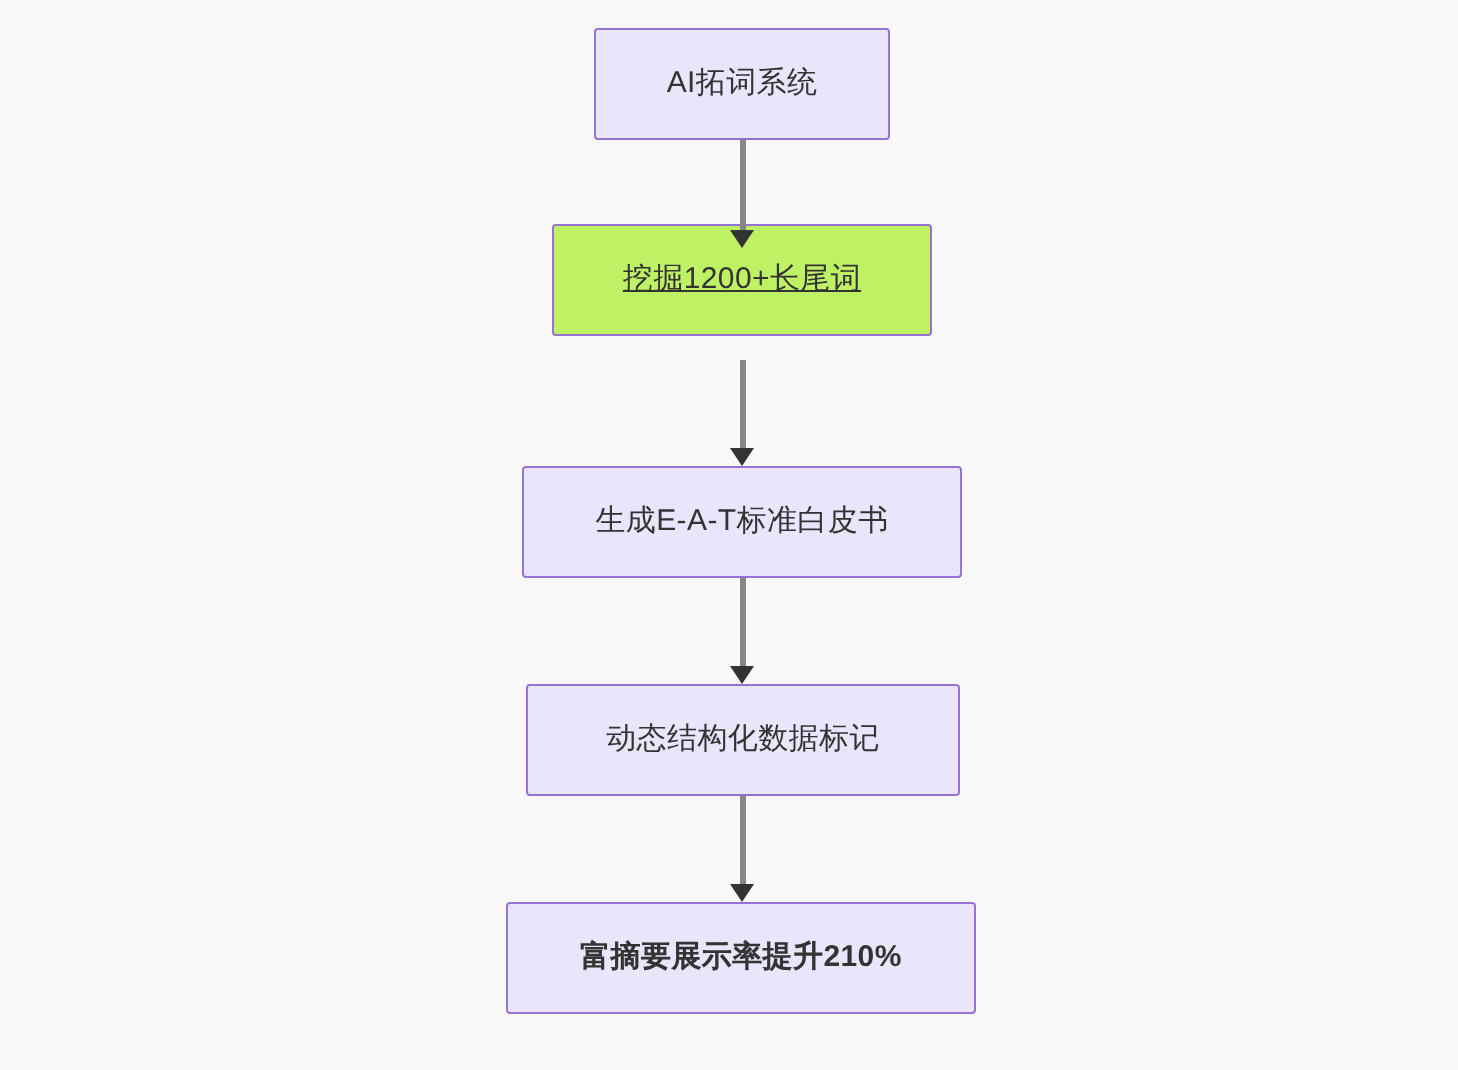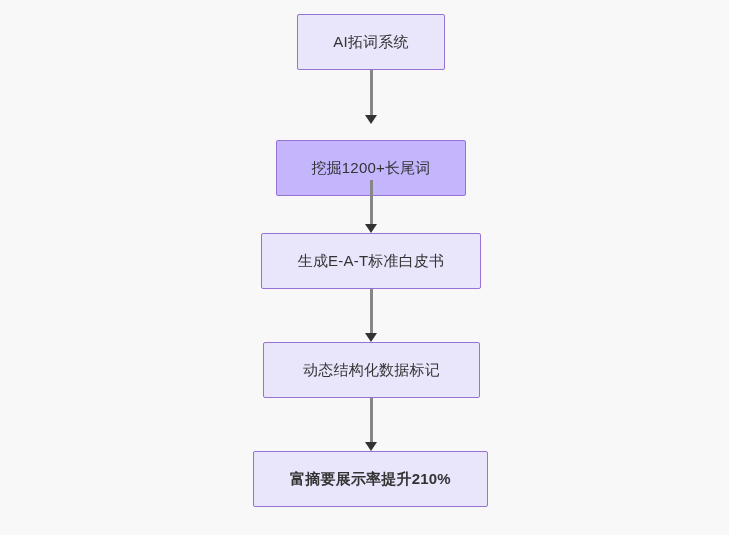--- a/index.html
+++ b/index.html
@@ -60,21 +60,21 @@
 </style>
 </head>
 <body style="background: rgb(248, 248, 248);">
 
 <div id="flowchart-canvas">
 
   <div class="node" id="n1" style="left: 297px; top: 14px; width: 148px; height: 56px; background: rgb(233, 229, 251); border-color: rgb(150, 114, 212); color: rgb(51, 51, 51);">
     <span class="node-label">AI拓词系统</span>
   </div>
 
-  <div class="node" id="n2" style="left: 276px; top: 140px; width: 190px; height: 56px; background: #c4b5fd; border-color: rgb(150, 114, 212); color: rgb(51, 51, 51);">
+  <div class="node" id="n2" style="left: 276px; top: 112px; width: 190px; height: 56px; background: #bef264; border-color: rgb(150, 114, 212); color: rgb(51, 51, 51); text-decoration: underline;">
     <span class="node-label">挖掘1200+长尾词</span>
   </div>
 
   <div class="node" id="n3" style="left: 261px; top: 233px; width: 220px; height: 56px; background: rgb(233, 229, 251); border-color: rgb(150, 114, 212); color: rgb(51, 51, 51);">
     <span class="node-label">生成E-A-T标准白皮书</span>
   </div>
 
   <div class="node" id="n4" style="left: 263px; top: 342px; width: 217px; height: 56px; background: rgb(233, 229, 251); border-color: rgb(150, 114, 212); color: rgb(51, 51, 51);">
     <span class="node-label">动态结构化数据标记</span>
   </div>

